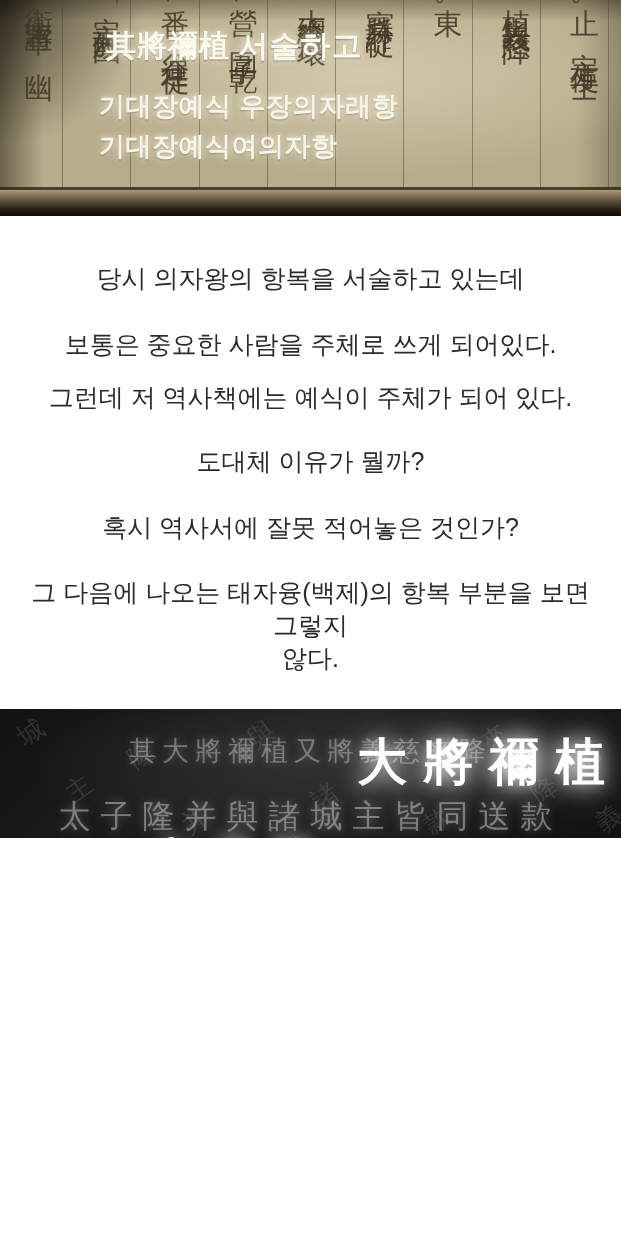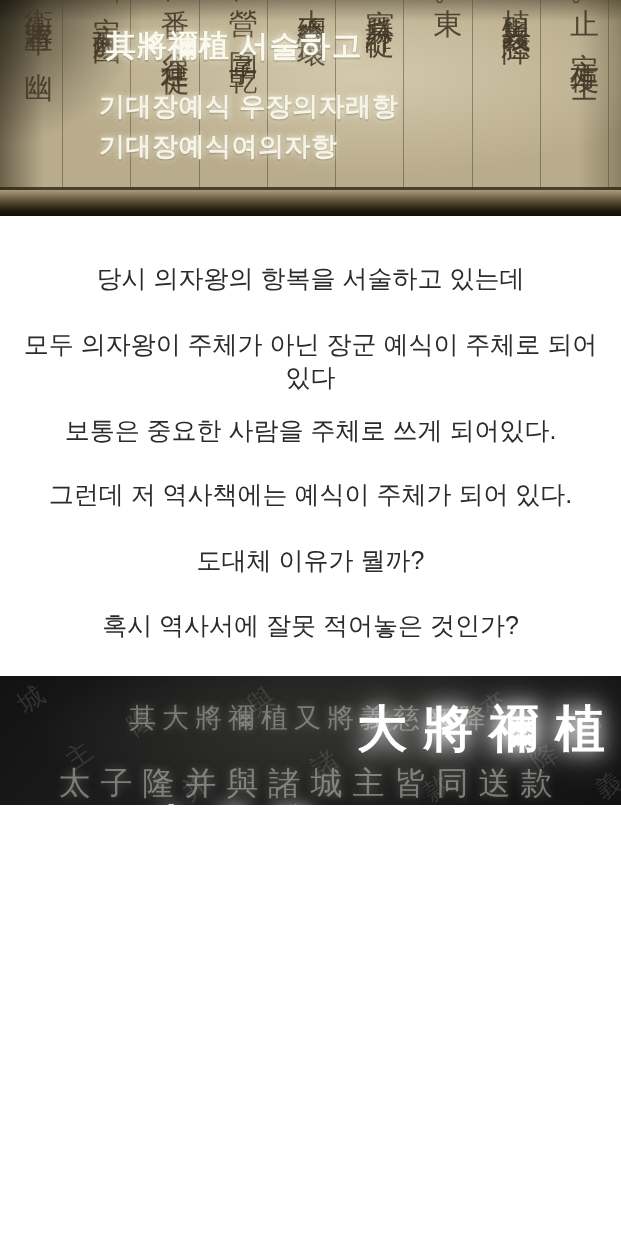--- a/index.html
+++ b/index.html
@@ -86,25 +86,26 @@
     </div>
     <div class="table-rule"></div>
     <div class="page-edge"></div>
     <div class="sub-cn">其將禰植 서술하고</div>
     <div class="sub-kr sub-kr1">기대장예식 우장의자래항</div>
     <div class="sub-kr sub-kr2">기대장예식여의자항</div>
   </div>
 
   <div class="article">
     <p>당시 의자왕의 항복을 서술하고 있는데</p>
-    <p>모두 의자왕이 주체가 아닌 장군 예식이 주체로 되어있다</p>
     <p>보통은 중요한 사람을 주체로 쓰게 되어있다.</p>
     <p>그런데 저 역사책에는 예식이 주체가 되어 있다.</p>
     <p>도대체 이유가 뭘까?</p>
     <p>혹시 역사서에 잘못 적어놓은 것인가?</p>
+    <p>그 다음에 나오는 태자융(백제)의 항복 부분을 보면 그렇지
+않다.</p>
   </div>
 
   <div class="photo-bottom">
     <div class="noise">
       <span>城</span>
       <span>主</span>
       <span>隆</span>
       <span>并</span>
       <span>與</span>
       <span>諸</span>

